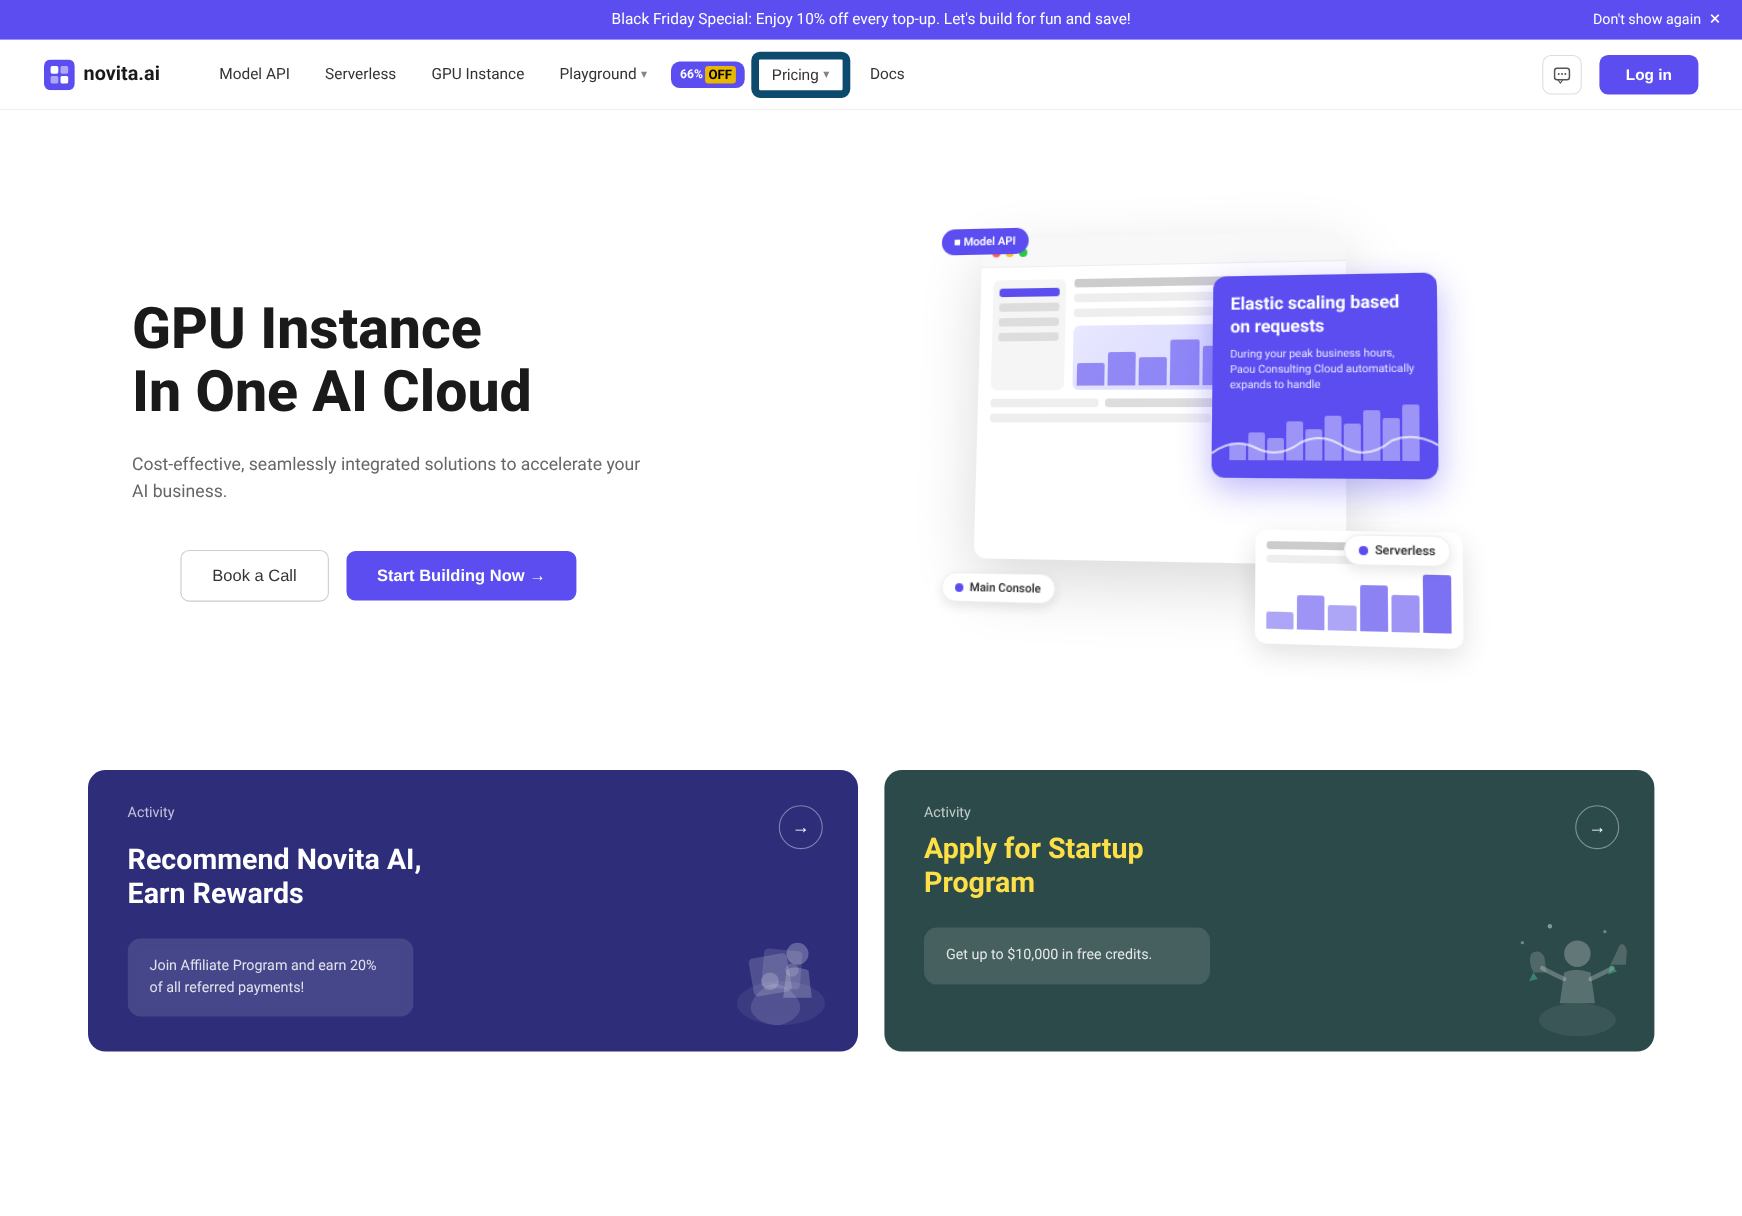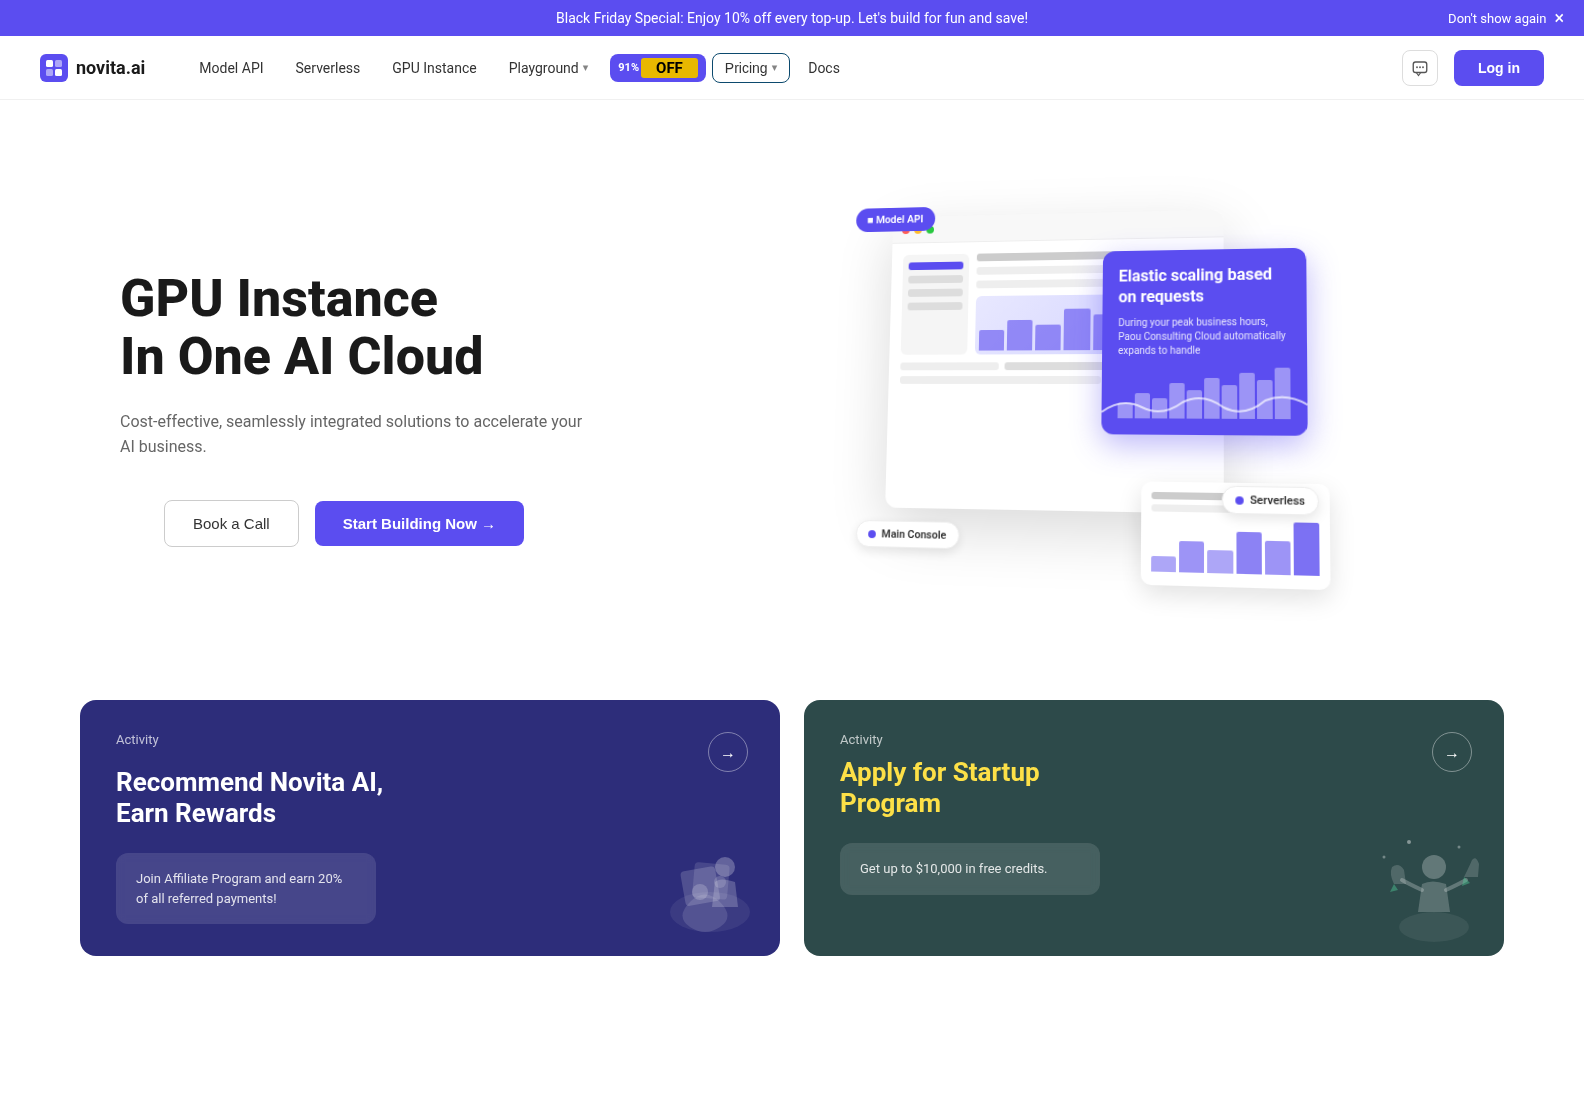--- a/index.html
+++ b/index.html
@@ -89,30 +89,30 @@
       font-size: 11px;
       font-weight: 700;
       display: flex;
       align-items: center;
       gap: 2px;
       margin-right: 2px;
     }
     .pricing-badge-off {
       background: #e8b800;
       color: #000;
-      font-size: 15px;
-      padding: 1px 15px;
+      font-size: 12px;
+      padding: 1px 3px;
       border-radius: 3px;
     }
     .pricing-btn {
       display: flex;
       align-items: center;
       gap: 4px;
       padding: 6px 12px;
-      border: 1px solid #0c4a6e;
+      border: 7px solid #0c4a6e;
       border-radius: 8px;
       font-size: 14px;
       color: #333;
       cursor: pointer;
       background: #fff;
     }
     .nav-right {
       display: flex;
       align-items: center;
       gap: 16px;
@@ -501,21 +501,21 @@
     <a class="nav-link">
       <span>GPU Instance</span>
     </a>
     <a class="nav-link nav-link-playground">
       <span>Playground</span>
       <span class="chevron">▾</span>
     </a>
 
     <div style="display:flex;align-items:center;gap:4px;margin-left:4px;">
       <div class="pricing-badge">
-        <span>91%</span>
+        <span>66%</span>
         <span class="pricing-badge-off">OFF</span>
       </div>
       <button class="pricing-btn">
         <span>Pricing</span>
         <span class="chevron">▾</span>
       </button>
     </div>
 
     <a class="nav-link">
       <span>Docs</span>

